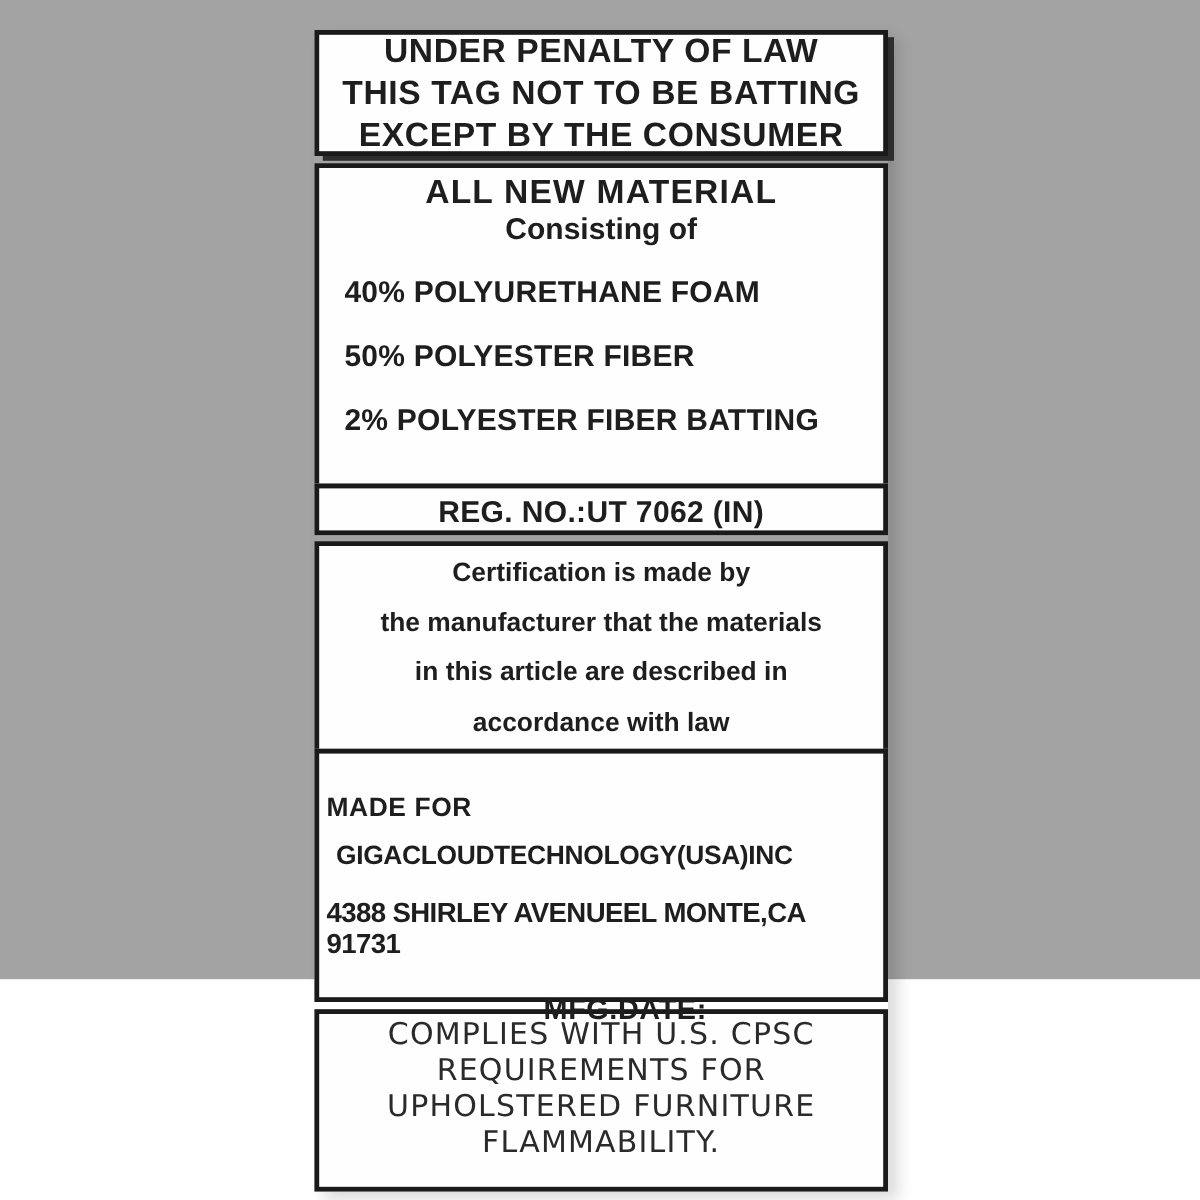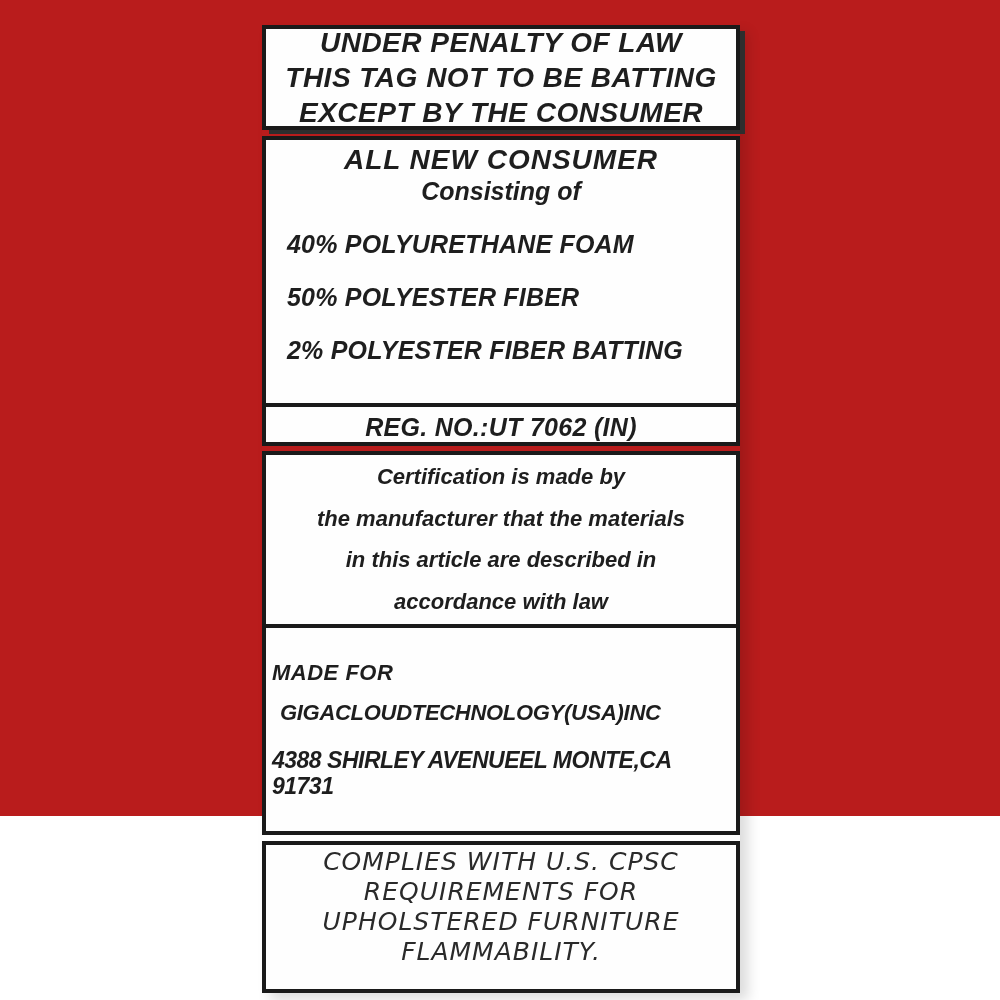--- a/index.html
+++ b/index.html
@@ -2,21 +2,21 @@
 <html><head>
 <meta charset="utf-8">
 <style>
   * { box-sizing: border-box; margin: 0; padding: 0; }
   html, body {
     width: 1000px; height: 1000px;
     background: #ffffff;
     font-family: "Liberation Sans", sans-serif;
     overflow: hidden;
   }
-  .page { position: relative; width: 1000px; height: 816px; background: #b91c1c; font-style: italic; }
+  .page { position: relative; width: 1000px; height: 816px; background: #a3a3a3; }
 
   .label {
     position: absolute;
     left: 262px; top: 25px;
     width: 478px;
     box-shadow: 8px 7px 12px rgba(0,0,0,0.14);
   }
 
   .box {
     border: 4px solid #1a1a1a;
@@ -109,21 +109,21 @@
 <div class="page">
   <div class="label">
 
     <section class="box header">
       <div>UNDER PENALTY OF LAW</div>
       <div>THIS TAG NOT TO BE BATTING</div>
       <div>EXCEPT BY THE CONSUMER</div>
     </section>
 
     <section class="box materials">
-      <div class="mat-title">ALL NEW CONSUMER</div>
+      <div class="mat-title">ALL NEW MATERIAL</div>
       <div class="mat-sub">Consisting of</div>
       <div class="mat-items">
         <div class="mat-item">40% POLYURETHANE FOAM</div>
         <div class="mat-item">50% POLYESTER FIBER</div>
         <div class="mat-item">2% POLYESTER FIBER BATTING</div>
       </div>
     </section>
 
     <section class="box reg">
       <div>REG. NO.:UT 7062 (IN)</div>
@@ -133,20 +133,21 @@
       <div>Certification is made by</div>
       <div>the manufacturer that the materials</div>
       <div>in this article are described in</div>
       <div>accordance with law</div>
     </section>
 
     <section class="box madefor">
       <div class="mf-label">MADE FOR</div>
       <div class="mf-company">GIGACLOUDTECHNOLOGY(USA)INC</div>
       <div class="mf-address">4388 SHIRLEY AVENUEEL MONTE,CA 91731</div>
+      <div class="mf-date">MFG.DATE:</div>
     </section>
 
     <section class="box complies">
       <div>COMPLIES WITH U.S. CPSC</div>
       <div>REQUIREMENTS FOR</div>
       <div>UPHOLSTERED FURNITURE</div>
       <div>FLAMMABILITY.</div>
     </section>
 
   </div>

